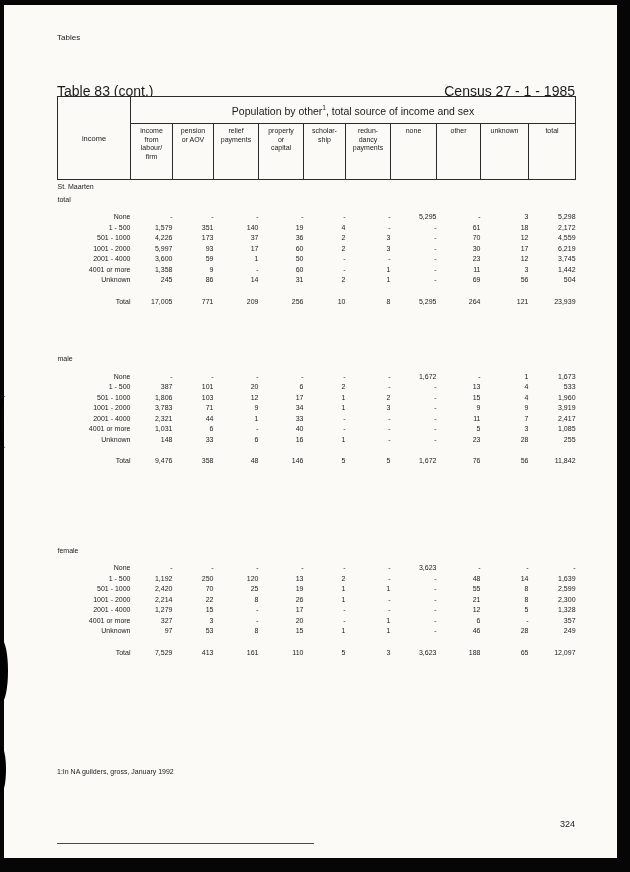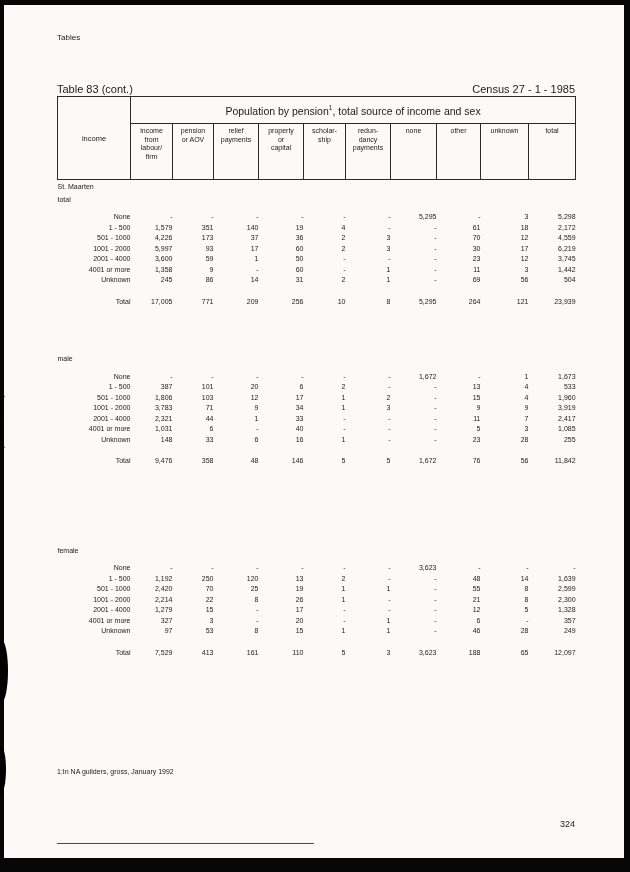--- a/index.html
+++ b/index.html
@@ -5,30 +5,29 @@
   html,body{margin:0;padding:0;}
   body{
     width:630px;height:872px;position:relative;overflow:hidden;
     background:#060606;
     font-family:"Liberation Sans", sans-serif;
     color:#1b1b1b;
   }
   .page{
     position:absolute;left:4px;top:5px;width:613px;height:853px;
     background:#fbfaf6;
-    padding-left:7px;
   }
   
   .artifact{position:absolute;z-index:5;}
   .art-curve{left:-2px;top:396px;width:12px;height:52px;border-left:3px solid #000;border-radius:50%;}
   .art-blob1{left:-5px;top:640px;width:13px;height:62px;background:#000;border-radius:50%;}
   .art-blob2{left:-4px;top:746px;width:10px;height:47px;background:#000;border-radius:50%;}
 
   .corner-label{position:absolute;left:53px;top:28px;font-size:8px;}
-  .ref-row{position:absolute;left:53px;top:78px;width:518px;display:flex;justify-content:space-between;font-size:11px;}
+  .ref-row{position:absolute;left:53px;top:78px;width:518px;display:flex;justify-content:space-between;font-size:14px;}
 
   .main-table{
     position:absolute;left:53px;top:91px;width:518px;
     border-collapse:collapse;table-layout:fixed;
   }
   .main-table thead th{border:1px solid #2b2b2b;font-weight:normal;background:#fbfaf6;}
   .th-title{font-size:10.5px;height:24px;text-align:center;}
   .th-title sup{font-size:6.5px;}
   .th-income{font-size:7.5px;text-align:center;vertical-align:middle;}
   .th-col{font-size:7px;line-height:8.6px;white-space:pre-line;vertical-align:top;text-align:center;padding-top:3px;height:51px;}
@@ -67,21 +66,21 @@
         <col style="width:42px">
       <col style="width:45px">
         <col style="width:46px">
         <col style="width:44px">
       <col style="width:48px">
         <col style="width:47px">
     </colgroup>
     <thead>
       <tr>
         <th rowspan="2" class="th-income">income</th>
-        <th colspan="10" class="th-title"><span>Population by pension</span><sup>1</sup><span>, total source of income and sex</span></th>
+        <th colspan="10" class="th-title"><span>Population by other</span><sup>1</sup><span>, total source of income and sex</span></th>
       </tr>
       <tr>
         <th class="th-col">income
 from
 labour/
 firm</th>
         <th class="th-col">pension
 or AOV</th>
         <th class="th-col">relief
 payments</th>

